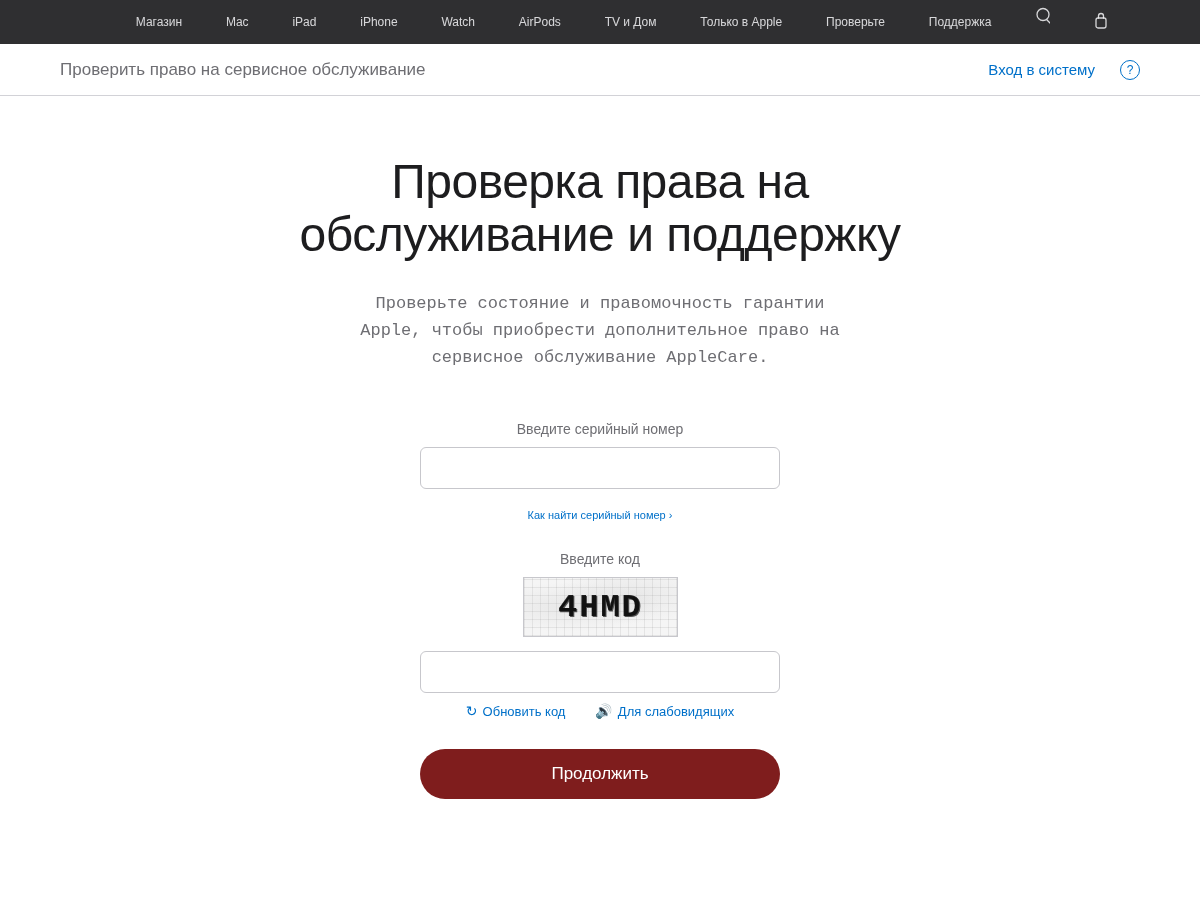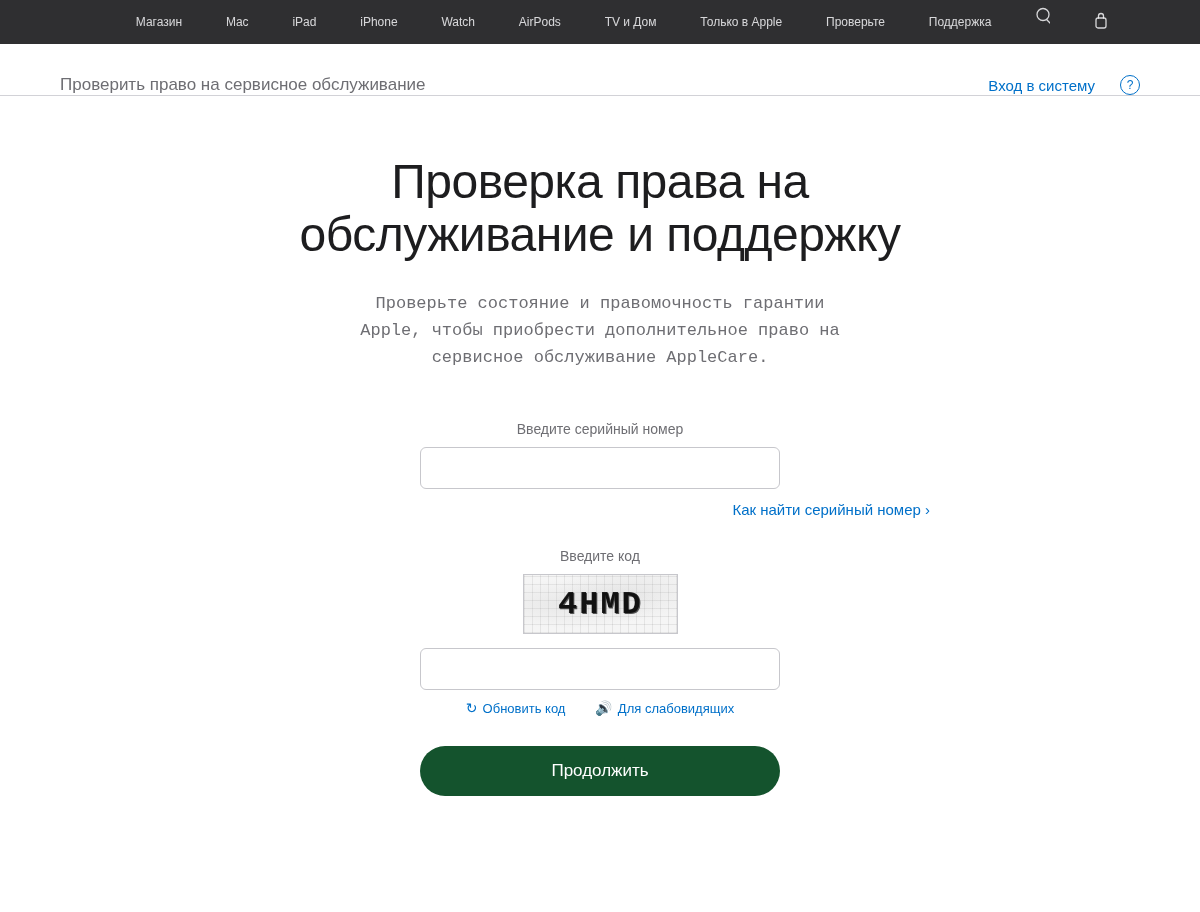--- a/index.html
+++ b/index.html
@@ -47,21 +47,21 @@
       color: rgba(245,245,247,0.85);
       height: 44px;
     }
 
     
     .page-header {
       border-bottom: 1px solid #d2d2d7;
       padding: 0 60px;
       height: 52px;
       display: flex;
-      align-items: flex-end;
+      align-items: center;
       justify-content: space-between;
     }
     .page-header-title {
       font-size: 17px;
       color: #6e6e73;
       font-weight: 400;
     }
     .page-header-right {
       display: flex;
       align-items: center;
@@ -128,26 +128,25 @@
       border-radius: 6px;
       padding: 0 14px;
       font-size: 15px;
       color: #1d1d1f;
       outline: none;
       background: #fff;
     }
 
     .find-serial-link {
       display: block;
-      margin-top: 12px;
+      margin-top: 20px;
       color: #0070c9;
-      font-size: 15px;
+      font-size: 11px;
       text-decoration: none;
       cursor: pointer;
-      text-align: right;
     }
 
     
     .captcha-section {
       margin-bottom: 30px;
       margin-top: 24px;
     }
     .captcha-image {
       width: 155px;
       height: 60px;
@@ -202,21 +201,21 @@
       font-size: 13px;
       cursor: pointer;
       text-decoration: none;
       background: none;
       border: none;
       padding: 0;
     }
 
     
     .continue-btn {
-      background: #14532d;
+      background: #7f1d1d;
       color: #fff;
       border: none;
       border-radius: 980px;
       height: 50px;
       width: 360px;
       font-size: 17px;
       font-weight: 400;
       cursor: pointer;
       letter-spacing: 0;
     }

